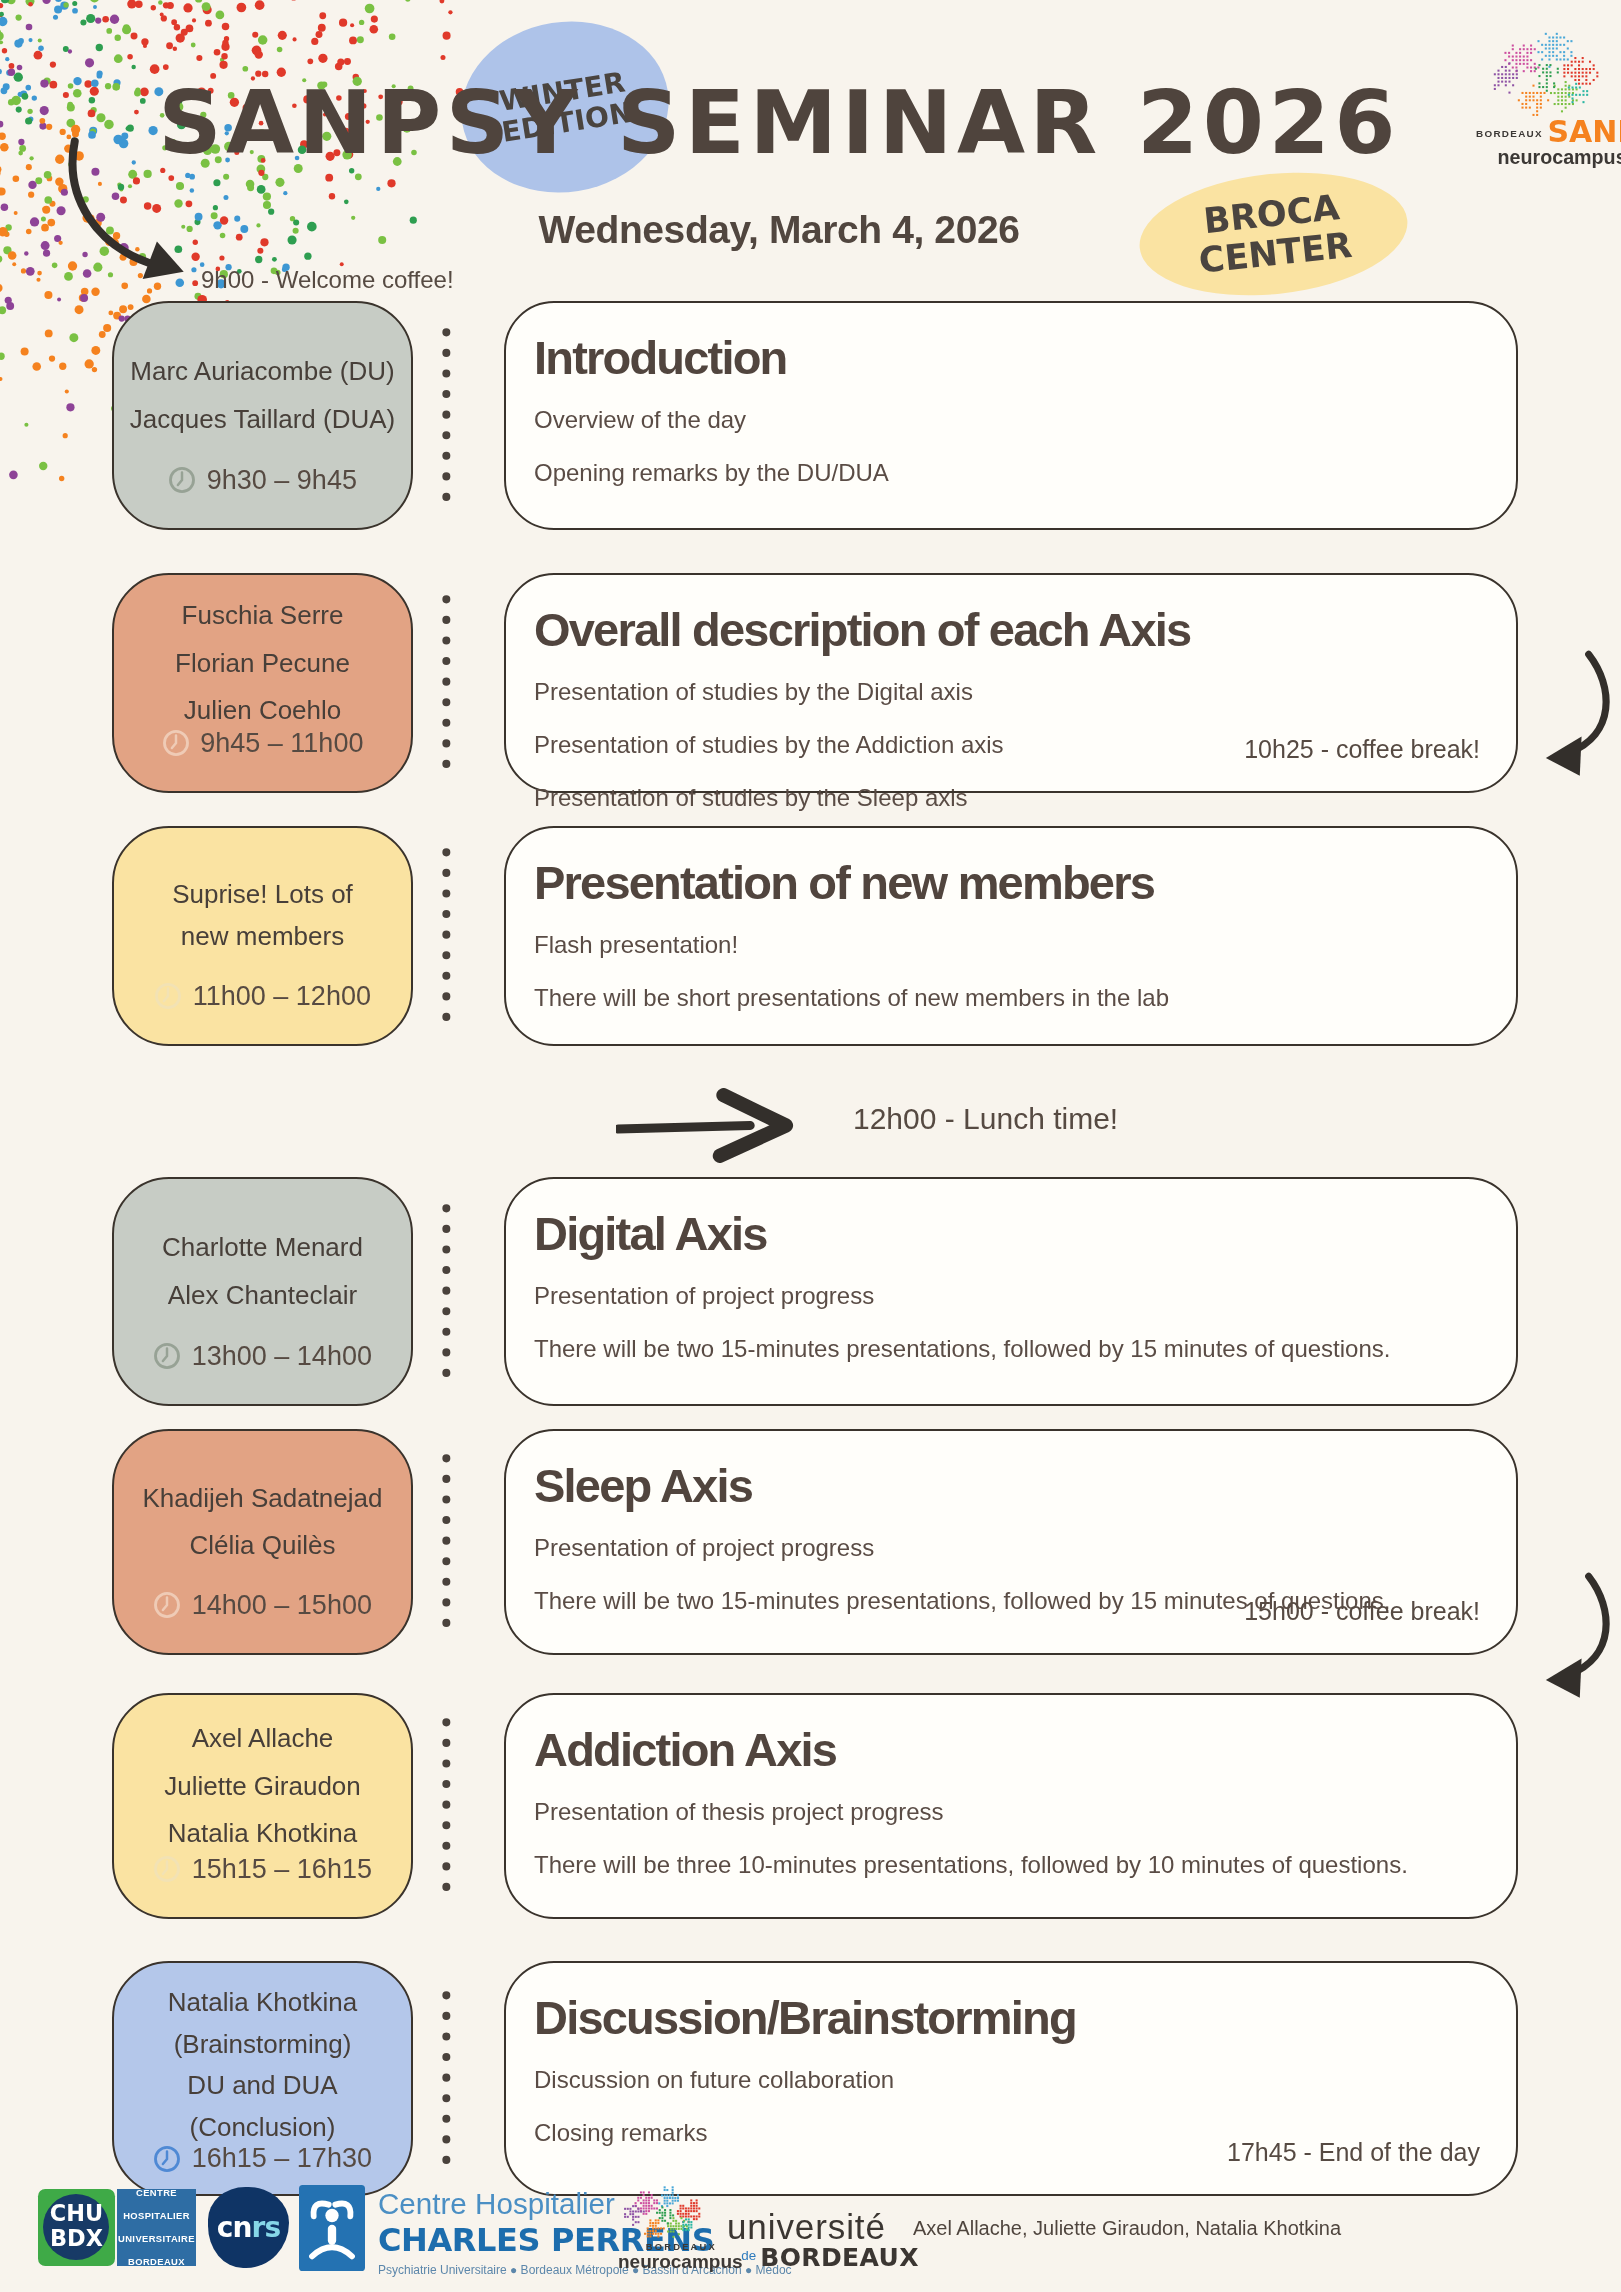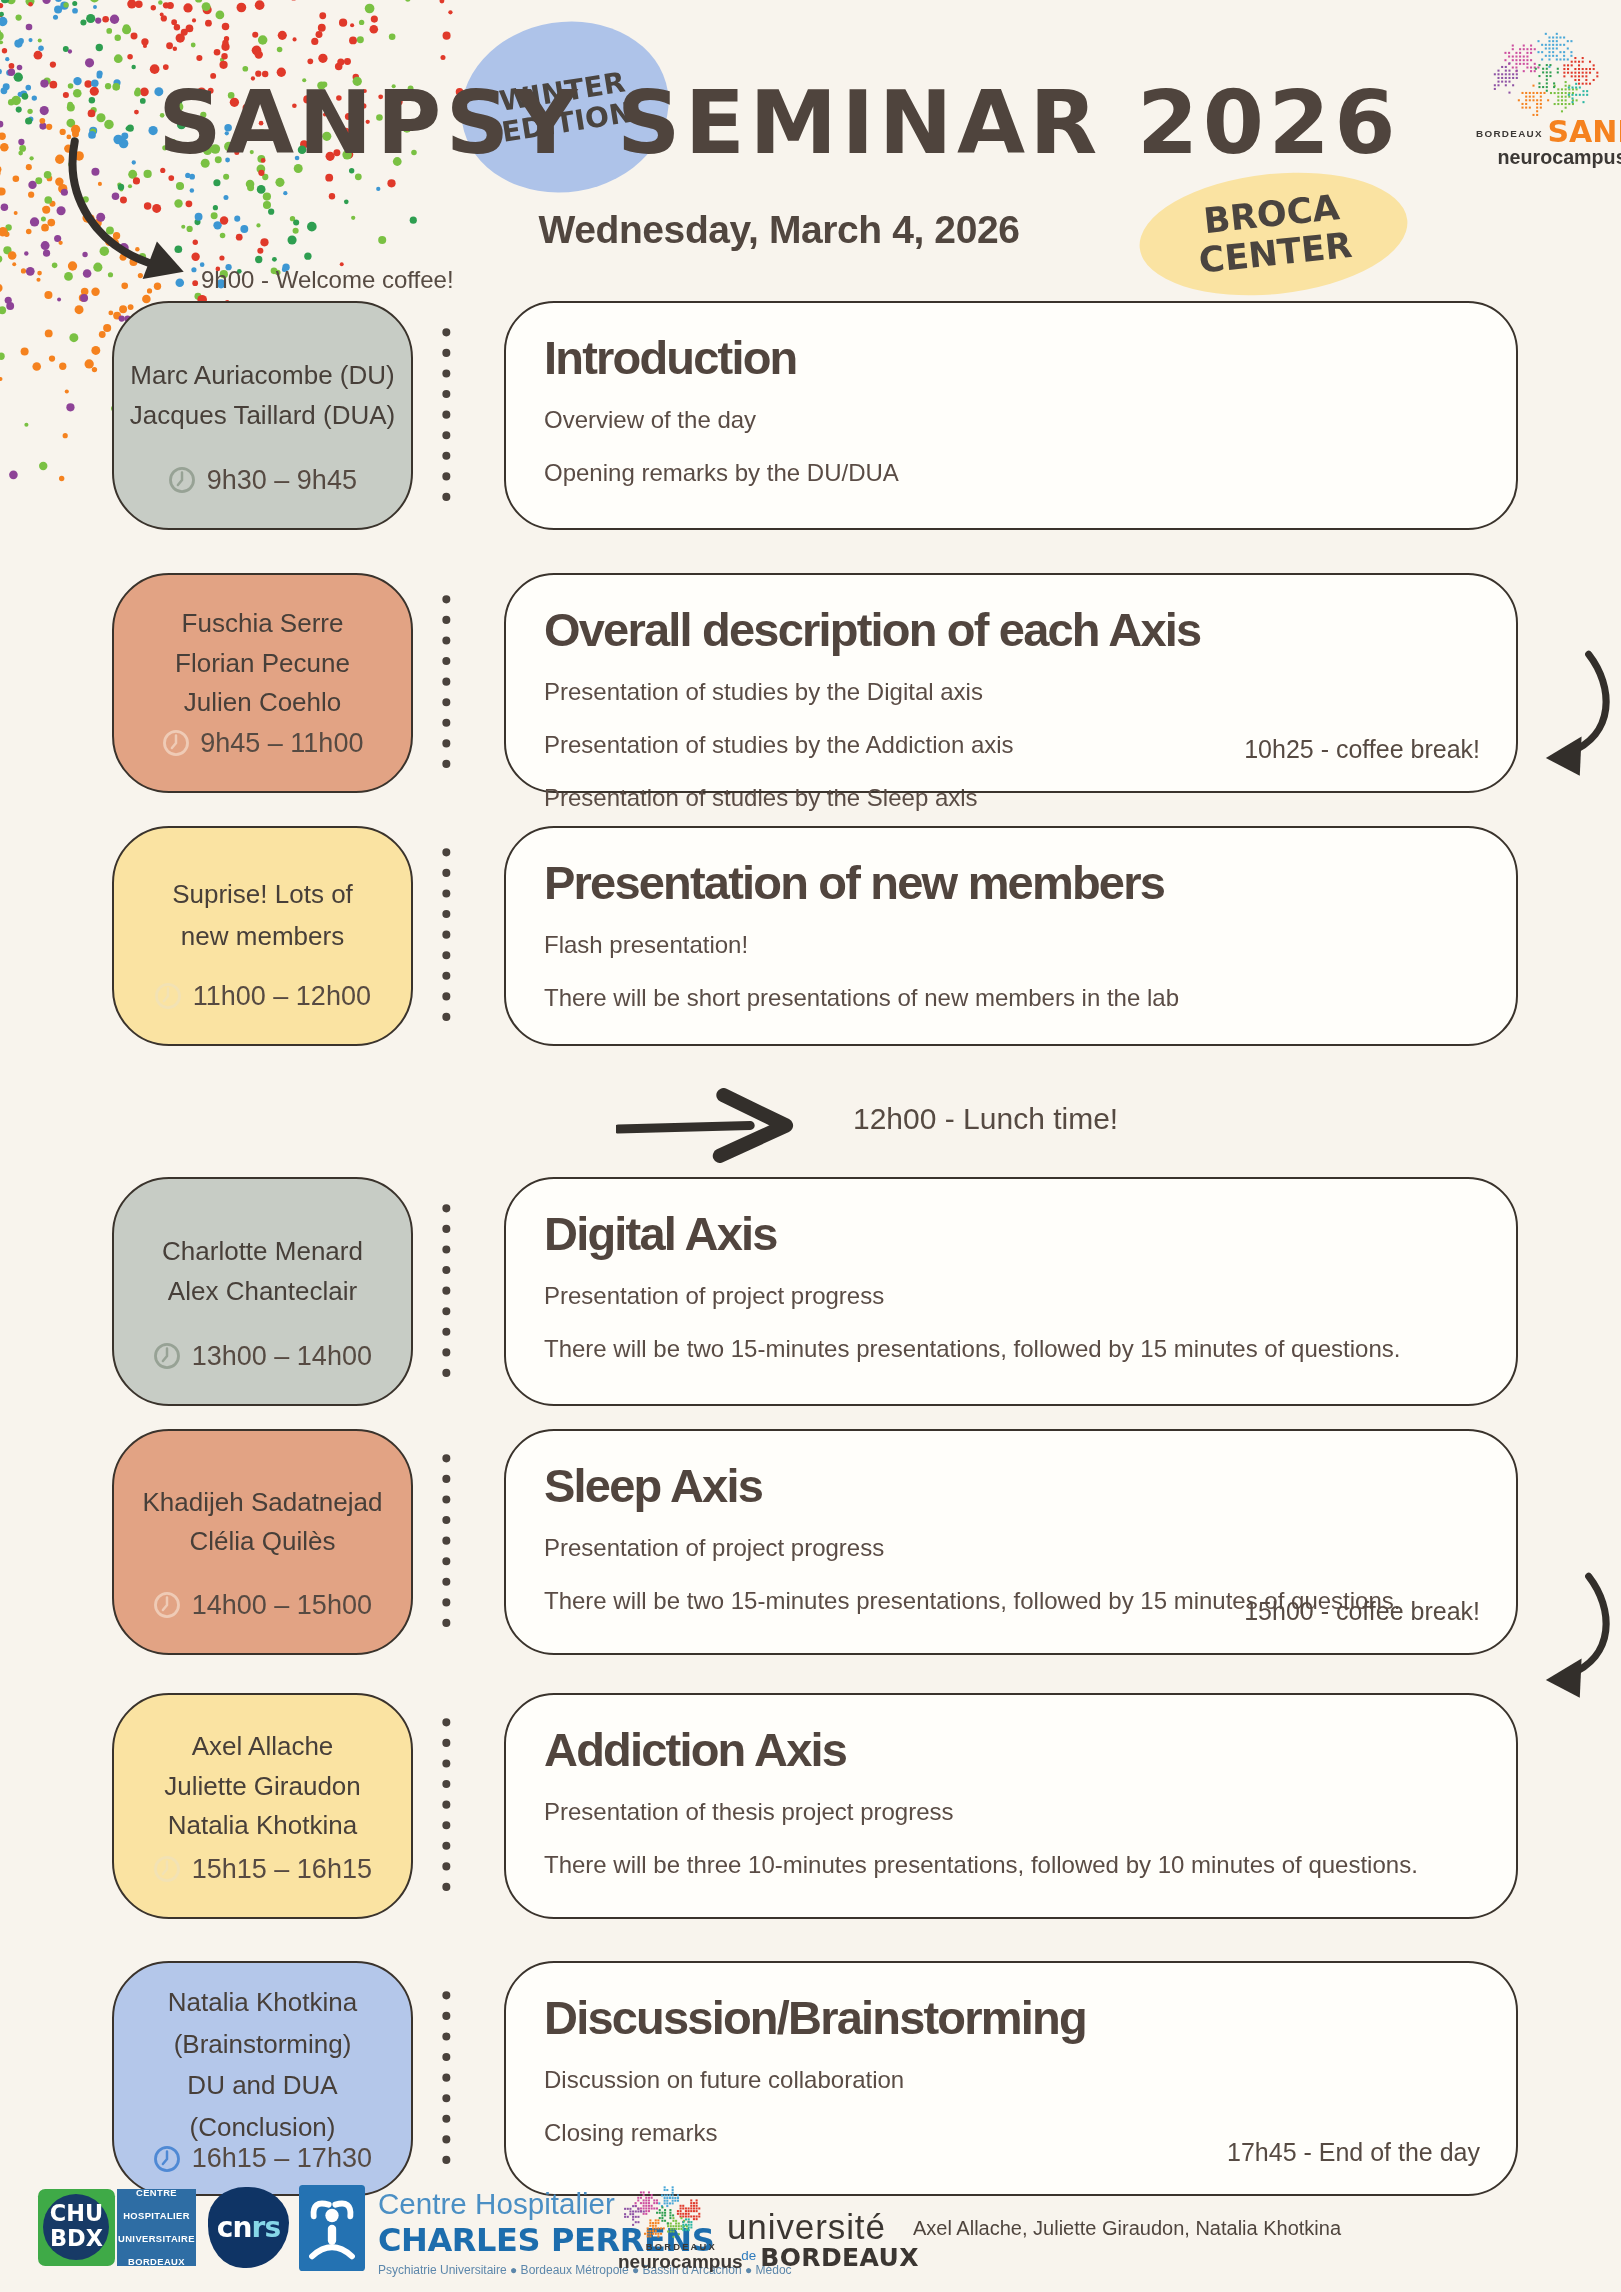--- a/index.html
+++ b/index.html
@@ -44,32 +44,32 @@
   .row{position:absolute; left:0; width:1622px;}
   .r0{top:301px;height:229px;} .r1{top:573px;height:220px;} .r2{top:826px;height:220px;}
   .r3{top:1177px;height:229px;} .r4{top:1429px;height:226px;} .r5{top:1693px;height:226px;}
   .r6{top:1961px;height:235px;}
   .speaker-card{
     position:absolute; left:112px; top:0; bottom:0; width:301px;
     border:2.7px solid #3a332c; border-radius:57px;
     display:flex; flex-direction:column; box-sizing:border-box; padding:23px 14.3px 19.7px;
   }
   .c-gray{background:#c7ccc5;} .c-salmon{background:#e2a384;} .c-yellow{background:#fae3a2;} .c-blue{background:#b4c7ea;}
-  .names{flex:1; display:flex; flex-direction:column; justify-content:center; gap:7px; text-align:center;}
+  .names{flex:1; display:flex; flex-direction:column; justify-content:center; gap:15px; text-align:center;}
   .name{font-size:26px; color:#473f39; line-height:1.25;}
   .name.wrap{line-height:1.6; padding:0 19.7px;}
   .time-row{display:flex; align-items:center; justify-content:center; gap:10.7px; padding-bottom:12.5px; font-size:27px; color:#564a42;}
   .clock{width:28px;height:28px;flex:0 0 auto;}
   .c-gray  .clock{color:#97a295;} .c-salmon .clock{color:#efcbb6;}
   .c-yellow .clock{color:#f2e2b4;} .c-blue   .clock{color:#4f89d4;}
   .dots-sep{position:absolute; left:441px; top:50%; transform:translateY(-50%);}
   .session-box{
     position:absolute; left:504px; top:0; bottom:0; width:1014px; box-sizing:border-box;
     background:#fffefa; border:2.7px solid #3a332c; border-radius:50px;
-    padding:27px 38px;
+    padding:27px 28px;
   }
   .box-title{
     margin:0 0 9px; font-family:"Liberation Sans",sans-serif; font-weight:700;
     font-size:47px; letter-spacing:-1.8px; color:#51453e; white-space:nowrap;
   }
   .box-line{font-size:24px; color:#5a4c45; line-height:2.2; white-space:nowrap;}
   .box-note{position:absolute; right:36px; bottom:27px; font-size:25px; color:#564a42; white-space:nowrap;}
   .hook-arrow{position:absolute;}
   .hk0{left:1535px; top:76px;} .hk1{left:1535px; top:142px;}
   

